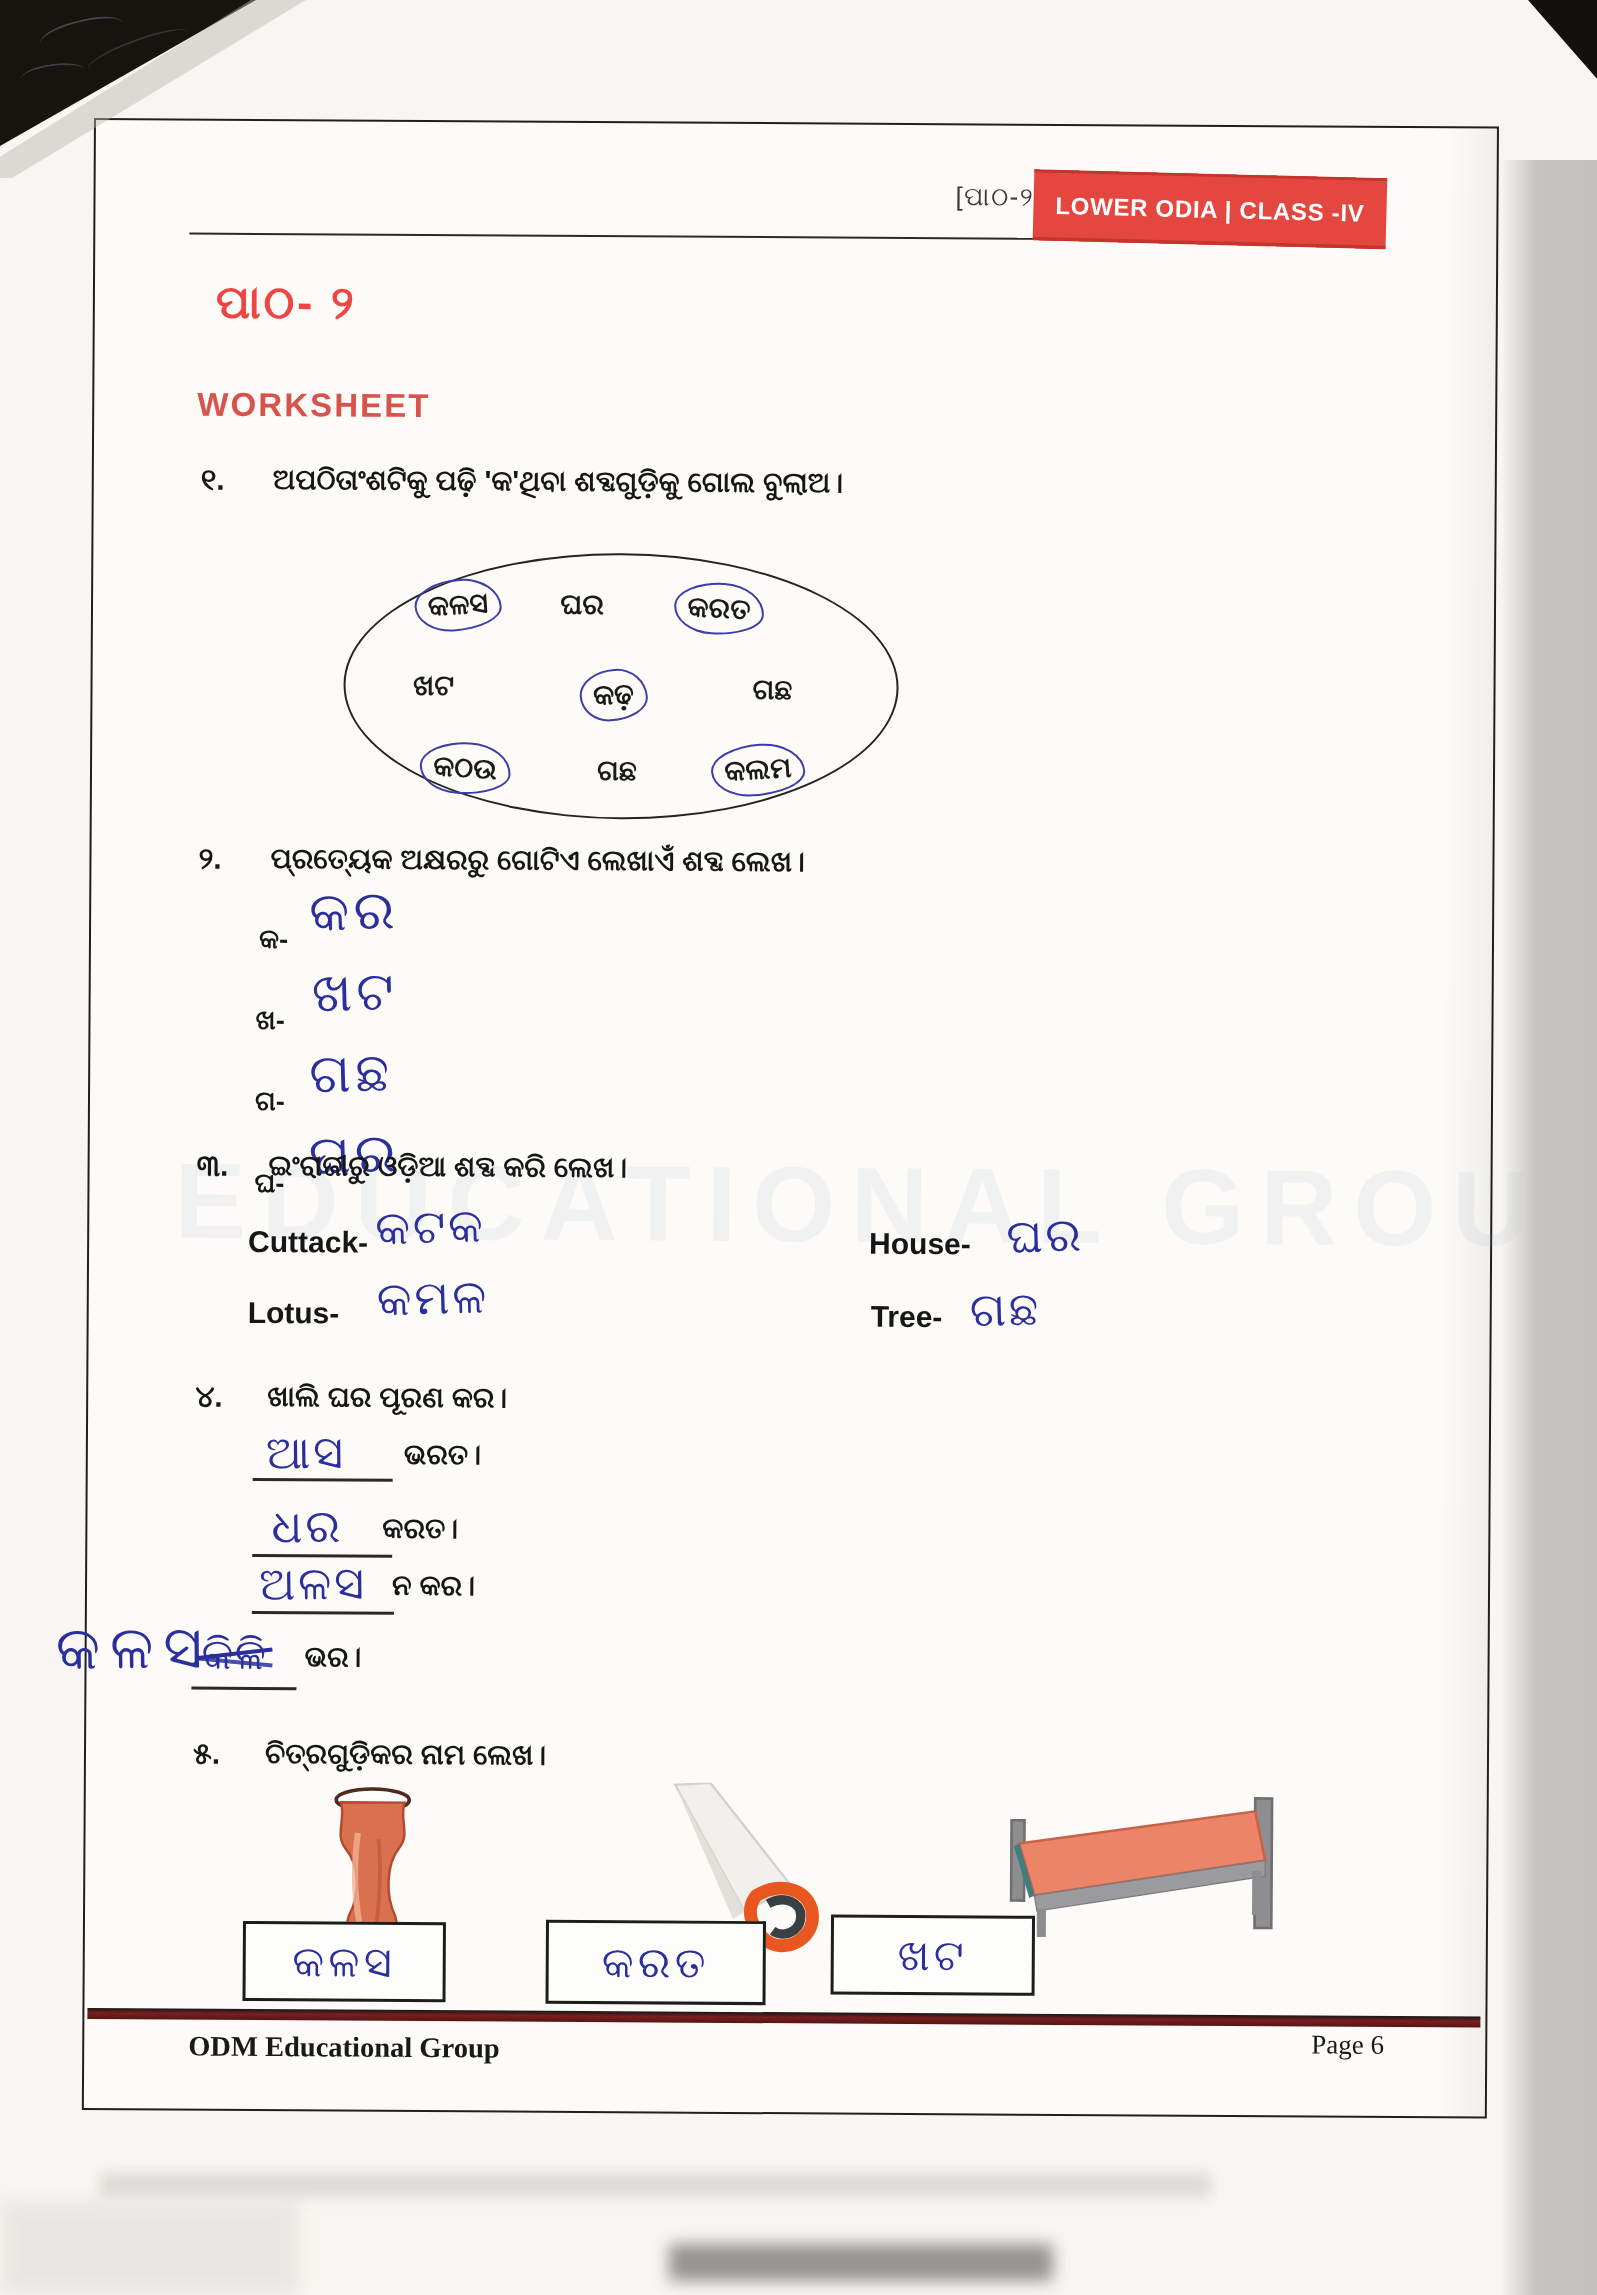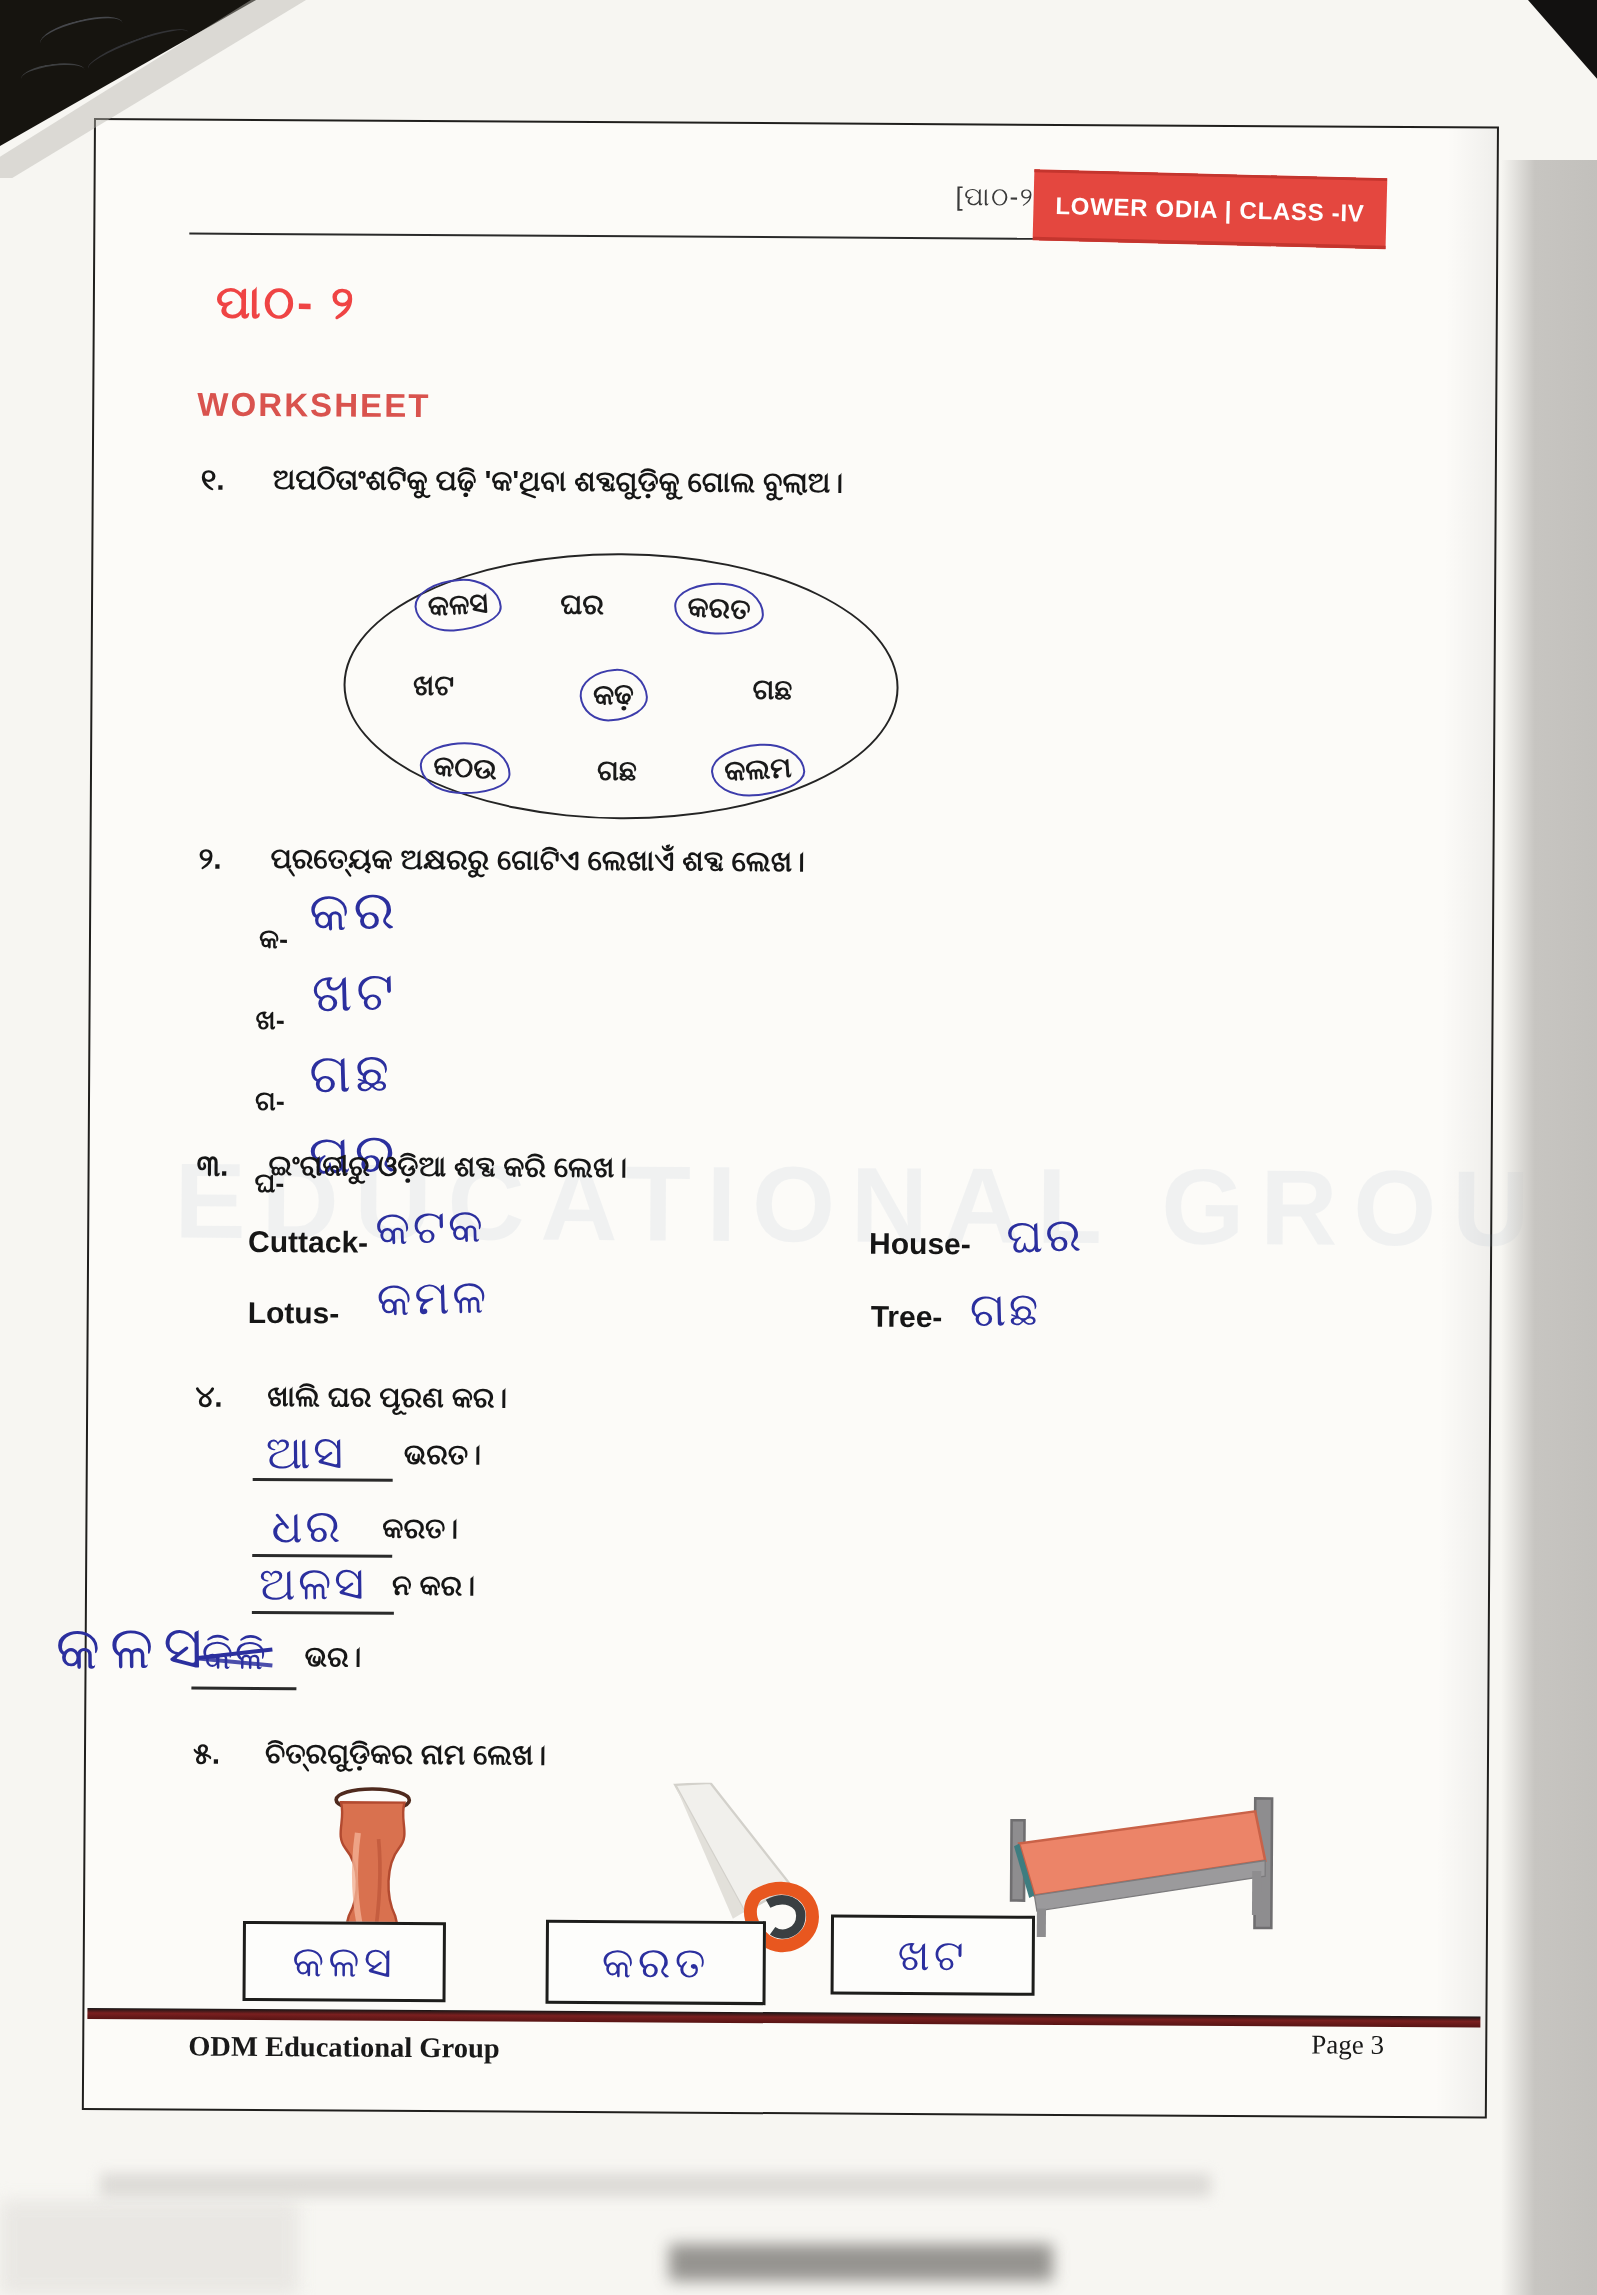--- a/index.html
+++ b/index.html
@@ -200,17 +200,17 @@
     </div>
     <div class="answer-box" style="left:461px;top:1797px;width:214px;height:78px;">
       <span class="hand">କରତ</span>
     </div>
     <div class="answer-box" style="left:746px;top:1790px;width:198px;height:74px;">
       <span class="hand">ଖଟ</span>
     </div>
 
     <div class="rule"></div>
     <div class="footer-left">ODM Educational Group</div>
-    <div class="footer-right">Page 3</div>
+    <div class="footer-right">Page 6</div>
   </div>
 
 </div>
 
 
 </body></html>

